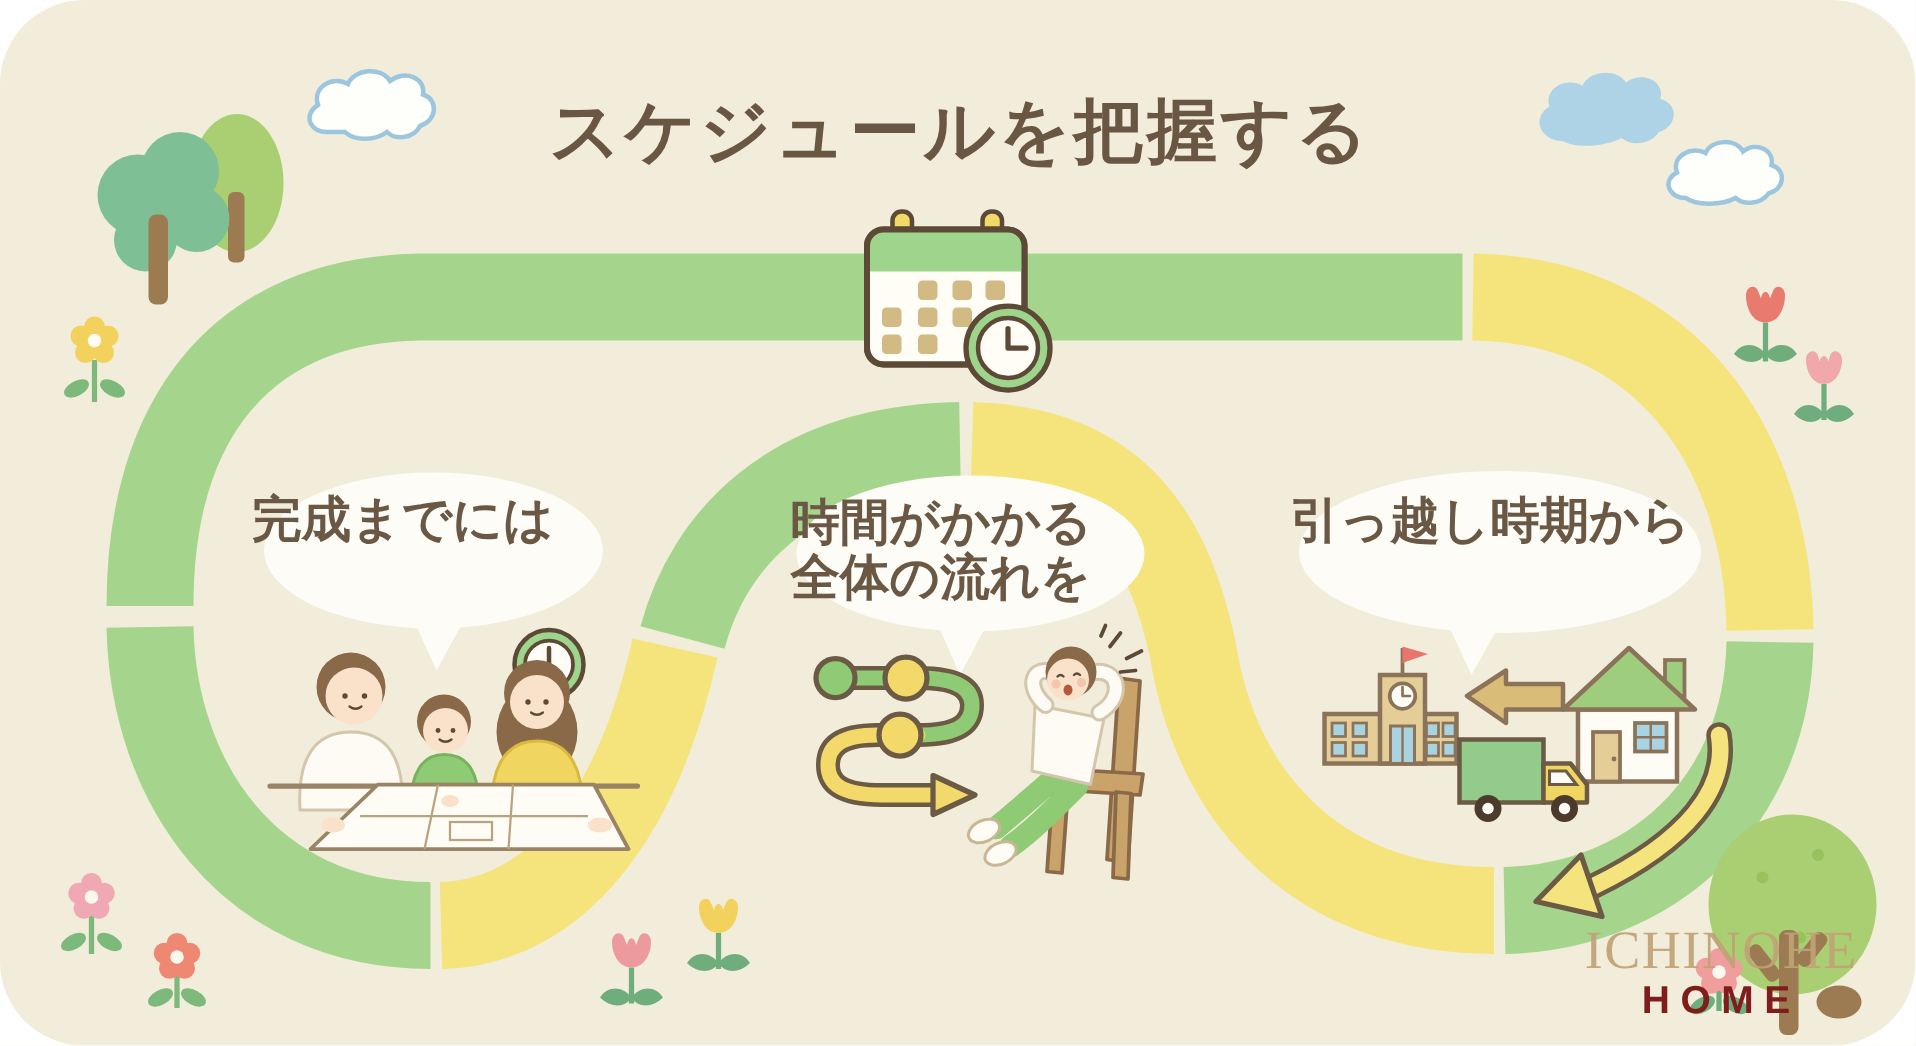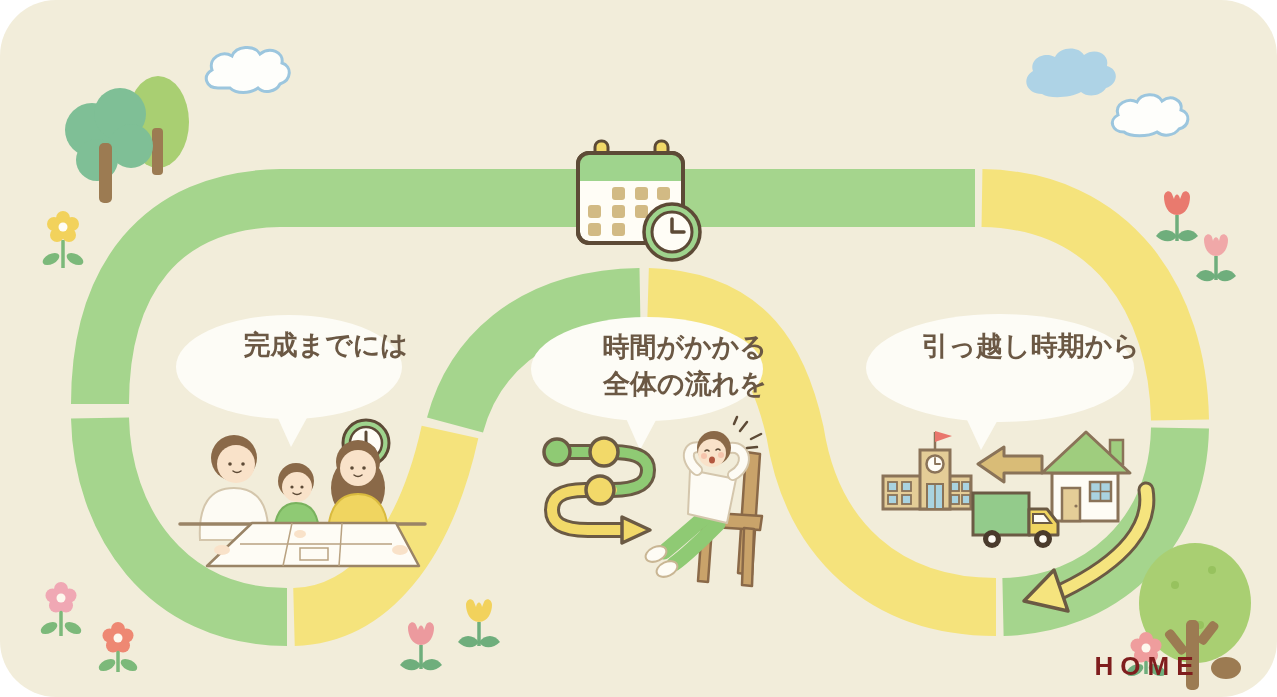--- a/index.html
+++ b/index.html
@@ -3,21 +3,21 @@
 <meta charset="utf-8">
 <style>
   html,body{margin:0;padding:0;background:#ffffff;}
   #stage{position:relative;width:1277px;height:697px;background:#ffffff;overflow:hidden;
          font-family:"Liberation Sans","DejaVu Sans",sans-serif;}
   #canvas{position:absolute;left:0;top:0;width:1277px;height:697px;background:#f2edda;border-radius:56px;overflow:hidden;}
   .abs{position:absolute;}
   #art{position:absolute;left:0;top:0;}
   .title{left:240px;top:56px;width:800px;text-align:center;font-size:47px;font-weight:bold;
          color:#6a5743;letter-spacing:2px;}
-  .bubble-text{text-align:right;font-size:27px;font-weight:bold;color:#6b5844;line-height:37px;}
+  .bubble-text{text-align:left;font-size:33px;font-weight:bold;color:#6b5844;line-height:37px;}
   .bt1{left:168px;top:327px;width:240px;}
   .bt2{left:527px;top:329px;width:240px;}
   .bt3{left:860px;top:328px;width:280px;}
   .logo-brand{left:1040px;top:612px;width:215px;text-align:center;
               font-family:"Liberation Serif","DejaVu Serif",serif;font-size:36px;color:#c0a376;
               letter-spacing:1px;opacity:.92;}
   .logo-division{left:1040px;top:651px;width:215px;text-align:center;font-size:26px;font-weight:bold;
               color:#7f1d1d;letter-spacing:7px;}
 </style>
 </head>
@@ -329,28 +329,30 @@
           <circle cx="1043" cy="539" r="3.8" fill="#fefcf5"></circle>
     </g>
 
     <g>
       <path d="M 1146 490 C 1152 525 1126 560 1062 591" stroke="#6b5a44" stroke-width="17" stroke-linecap="round" fill="none"></path>
       <path d="M 1146 490 C 1152 525 1126 560 1062 591" stroke="#f5e47e" stroke-width="11" stroke-linecap="round" fill="none"></path>
       <polygon points="1054,570 1068,611 1024,601" fill="#f5e47e" stroke="#6b5a44" stroke-width="3.5" stroke-linejoin="round"></polygon>
     </g>
   </svg>
 
+  <div class="abs title">スケジュールを把握する</div>
 
   <div class="abs bubble-text bt1">
     <span>完成までには</span><br>
   </div>
   <div class="abs bubble-text bt2">
     <span>時間がかかる</span><br>
     <span>全体の流れを</span>
   </div>
   <div class="abs bubble-text bt3">
     <span>引っ越し時期から</span><br>
   </div>
 
+  <div class="abs logo-brand">ICHINOHE</div>
   <div class="abs logo-division">HOME</div>
 
  </div>
 </div>
 
 </body></html>

